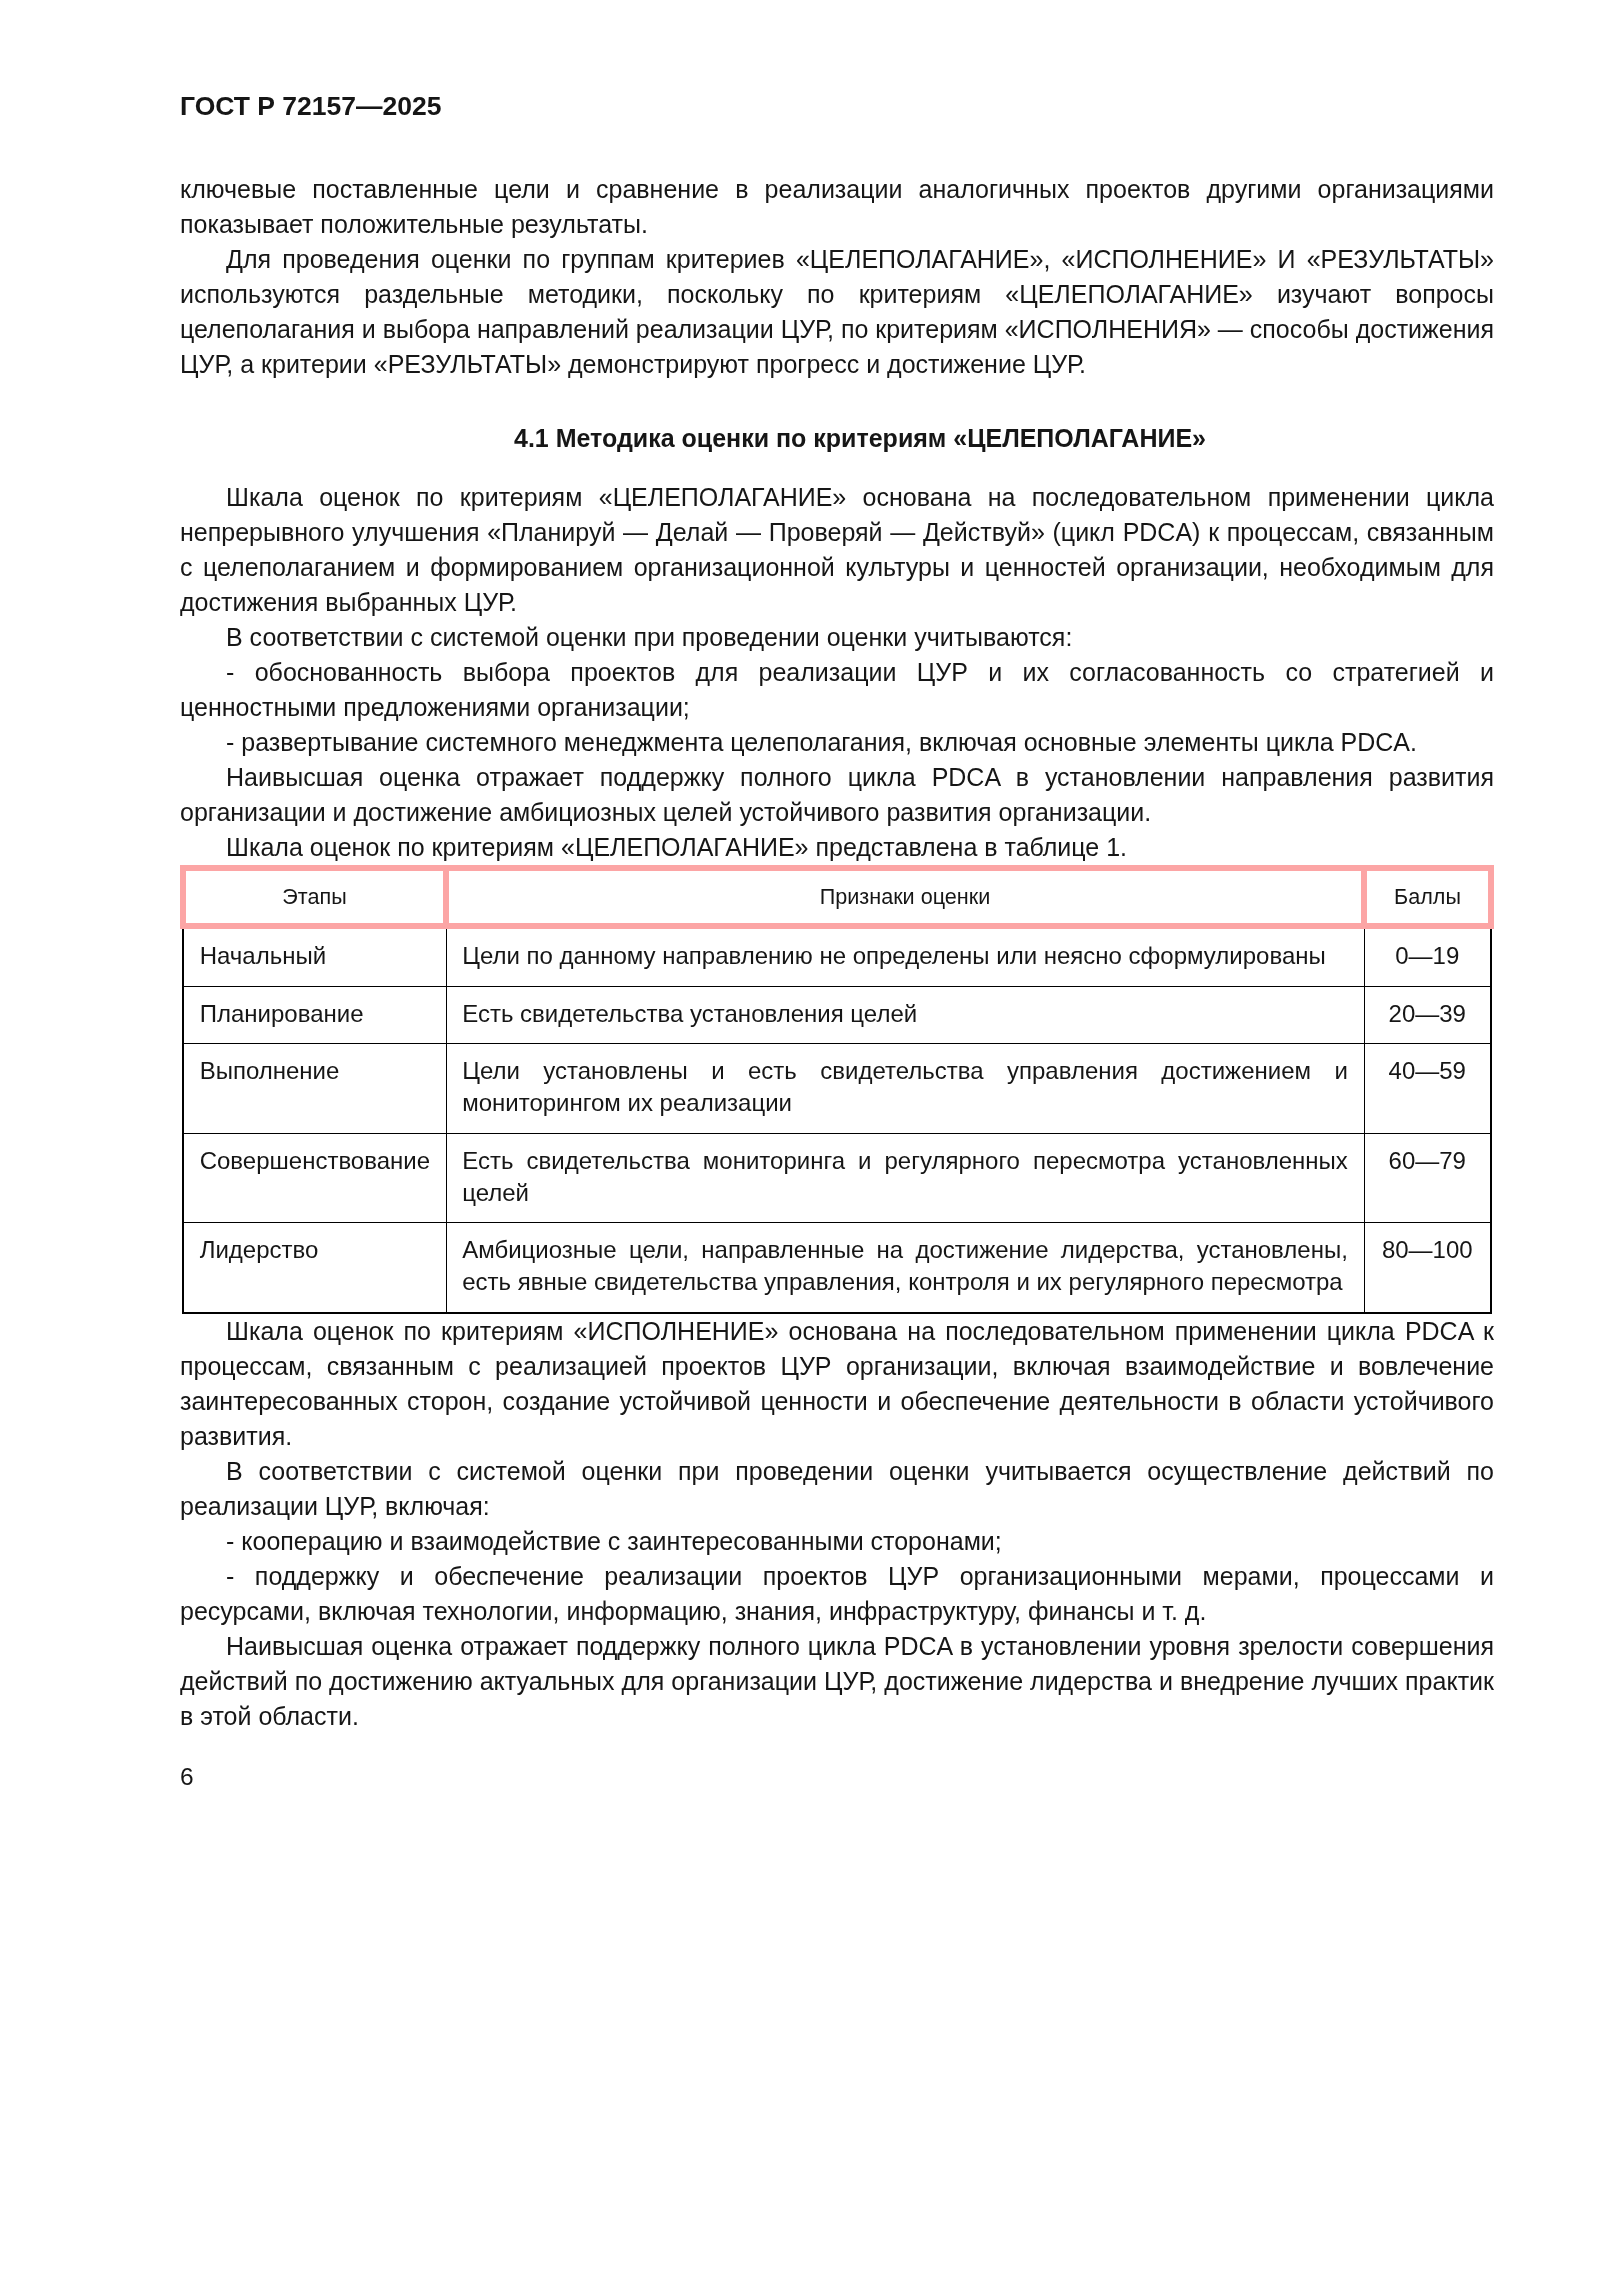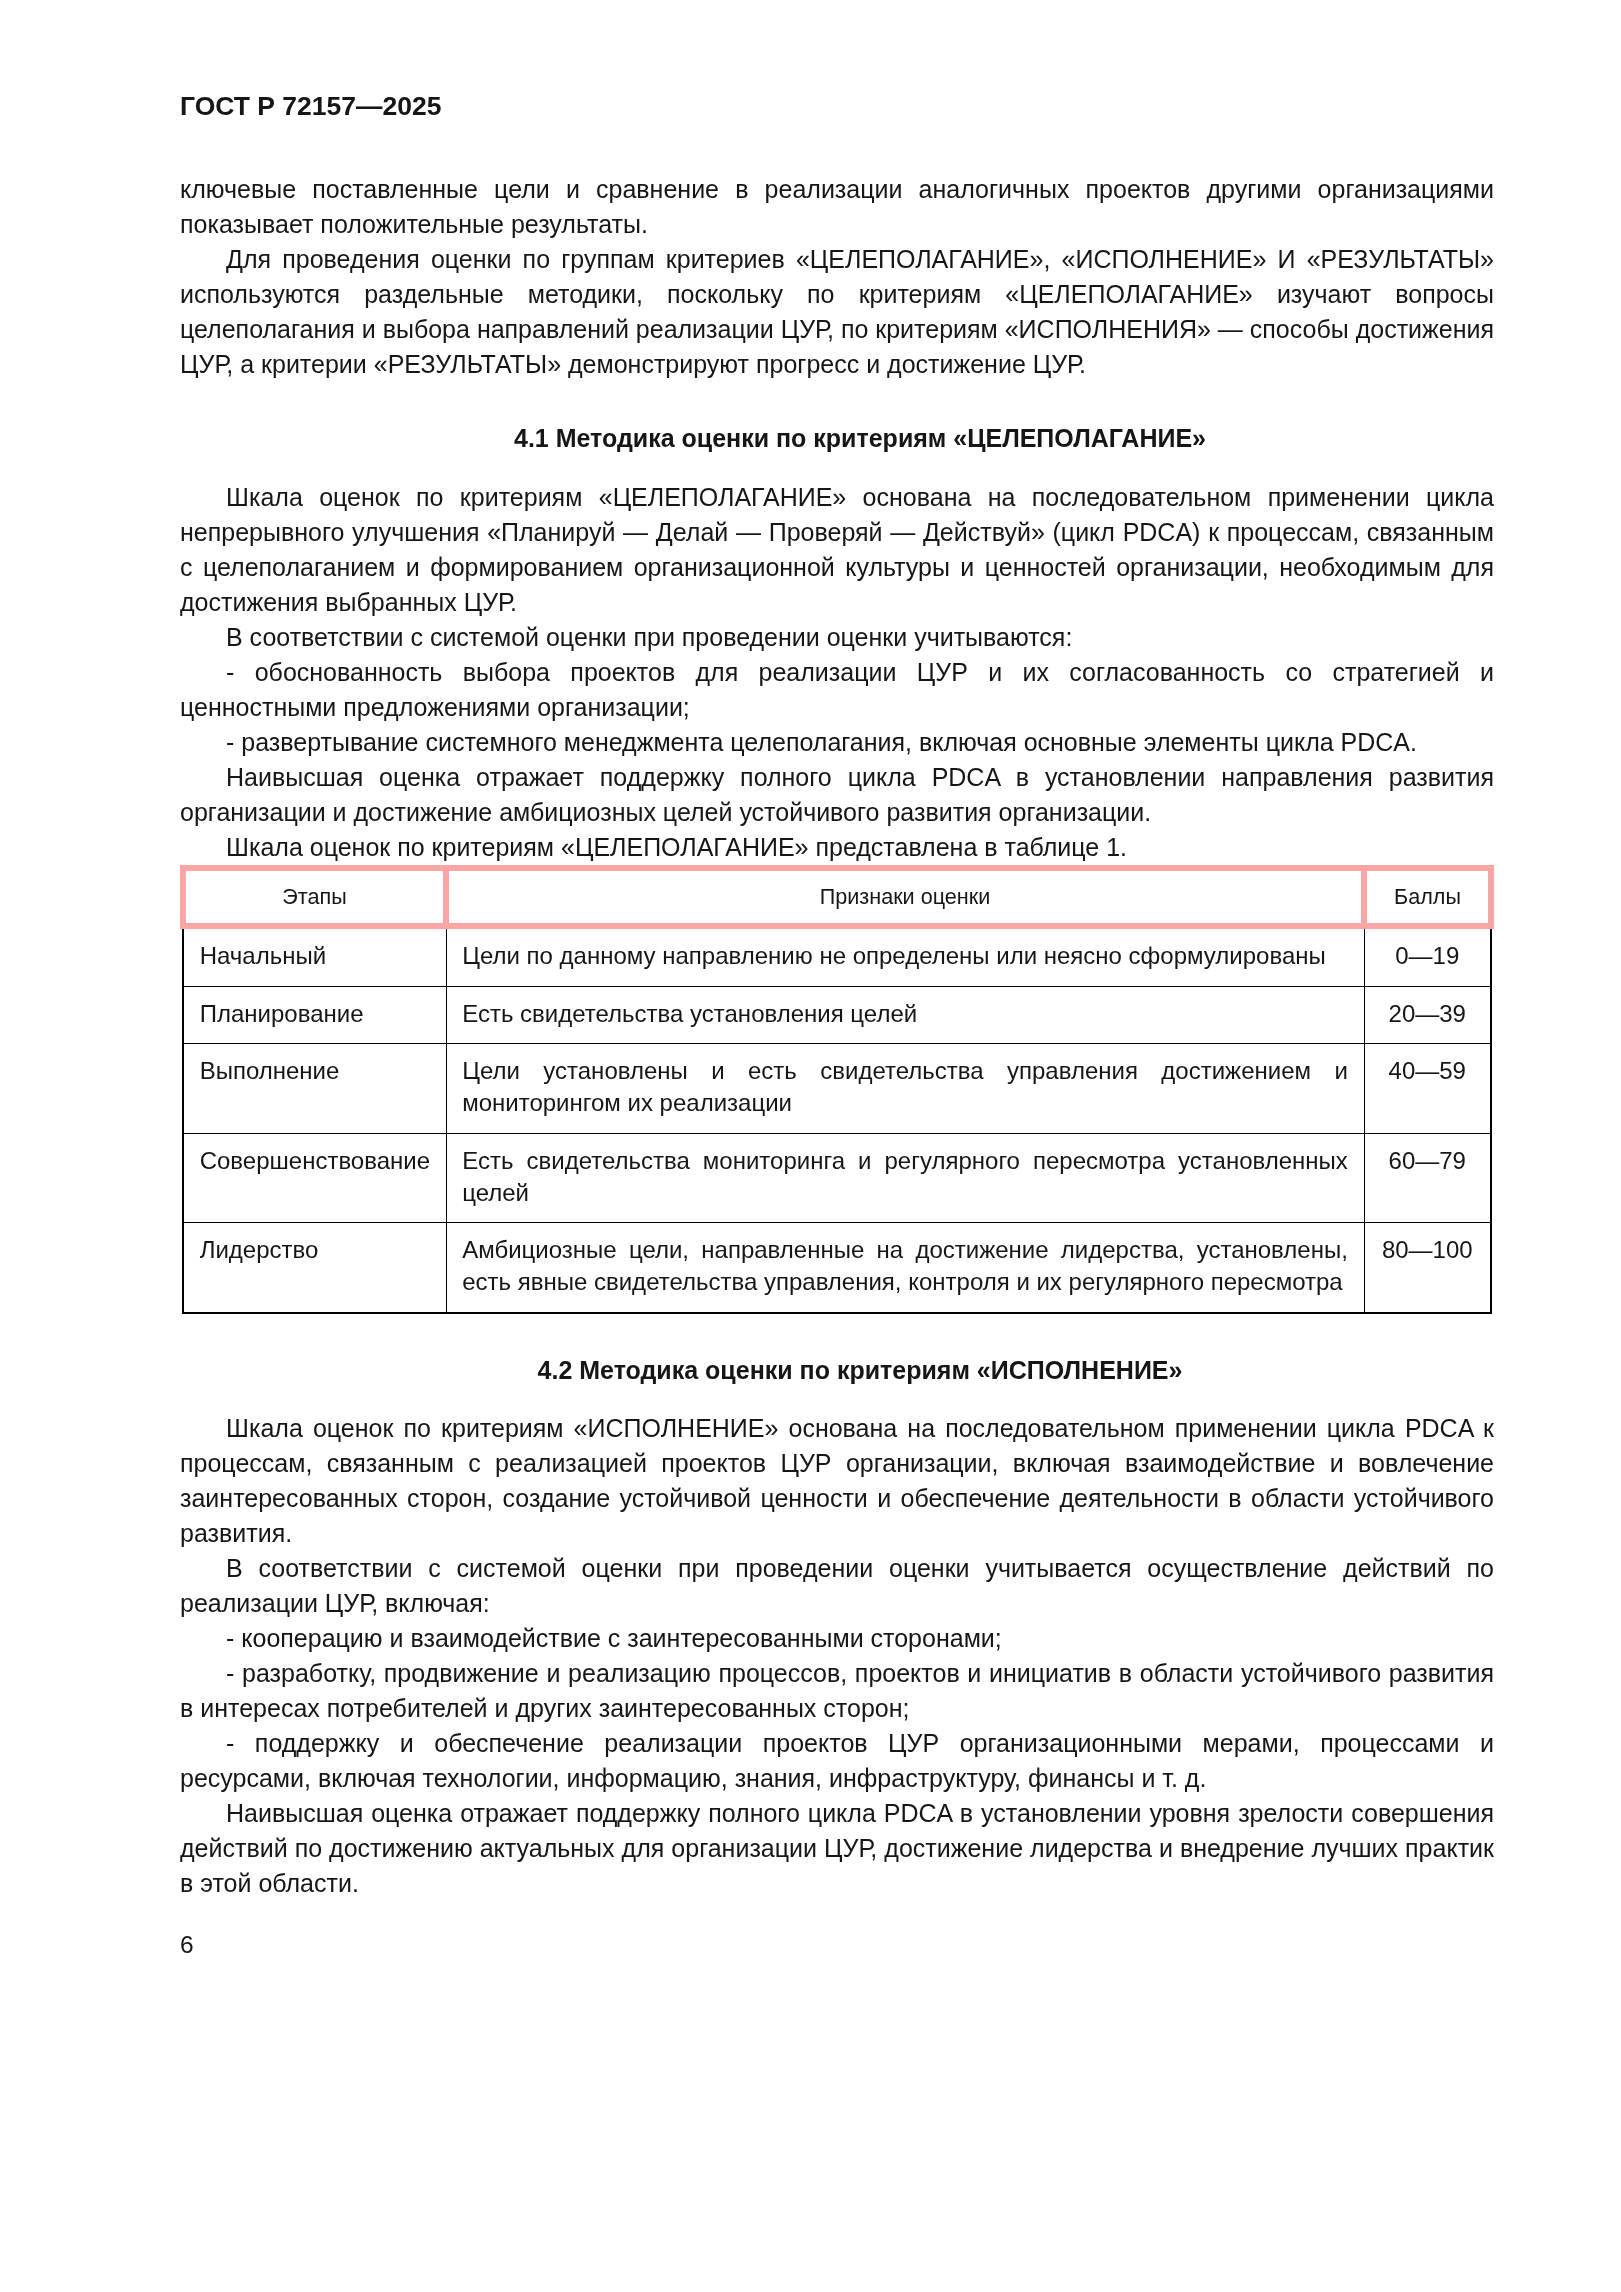--- a/index.html
+++ b/index.html
@@ -131,25 +131,23 @@
         <td class="cell-score">60—79</td>
       </tr>
       <tr>
         <td class="cell-stage">Лидерство</td>
         <td class="cell-criteria">Амбициозные цели, направленные на достижение лидерства, установлены, есть явные свидетельства управления, контроля и их регулярного пересмотра</td>
         <td class="cell-score">80—100</td>
       </tr>
     </tbody>
   </table>
 
-  <h2 class="section-heading">4.2 Методика оценки по критериям «ИСПОЛНЕНИЕ»</h2>
 
   <p class="body-text indent">Шкала оценок по критериям «ИСПОЛНЕНИЕ» основана на последовательном применении цикла PDCA к процессам, связанным с реализацией проектов ЦУР организации, включая взаимодействие и вовлечение заинтересованных сторон, создание устойчивой ценности и обеспечение деятельности в области устойчивого развития.</p>
   <p class="body-text indent">В соответствии с системой оценки при проведении оценки учитывается осуществление действий по реализации ЦУР, включая:</p>
   <p class="body-text indent">- кооперацию и взаимодействие с заинтересованными сторонами;</p>
-  <p class="body-text indent">- разработку, продвижение и реализацию процессов, проектов и инициатив в области устойчивого развития в интересах потребителей и других заинтересованных сторон;</p>
   <p class="body-text indent">- поддержку и обеспечение реализации проектов ЦУР организационными мерами, процессами и ресурсами, включая технологии, информацию, знания, инфраструктуру, финансы и т. д.</p>
   <p class="body-text indent">Наивысшая оценка отражает поддержку полного цикла PDCA в установлении уровня зрелости совершения действий по достижению актуальных для организации ЦУР, достижение лидерства и внедрение лучших практик в этой области.</p>
 
   <div class="page-number">6</div>
 
 </div>
 
 
 </body></html>

